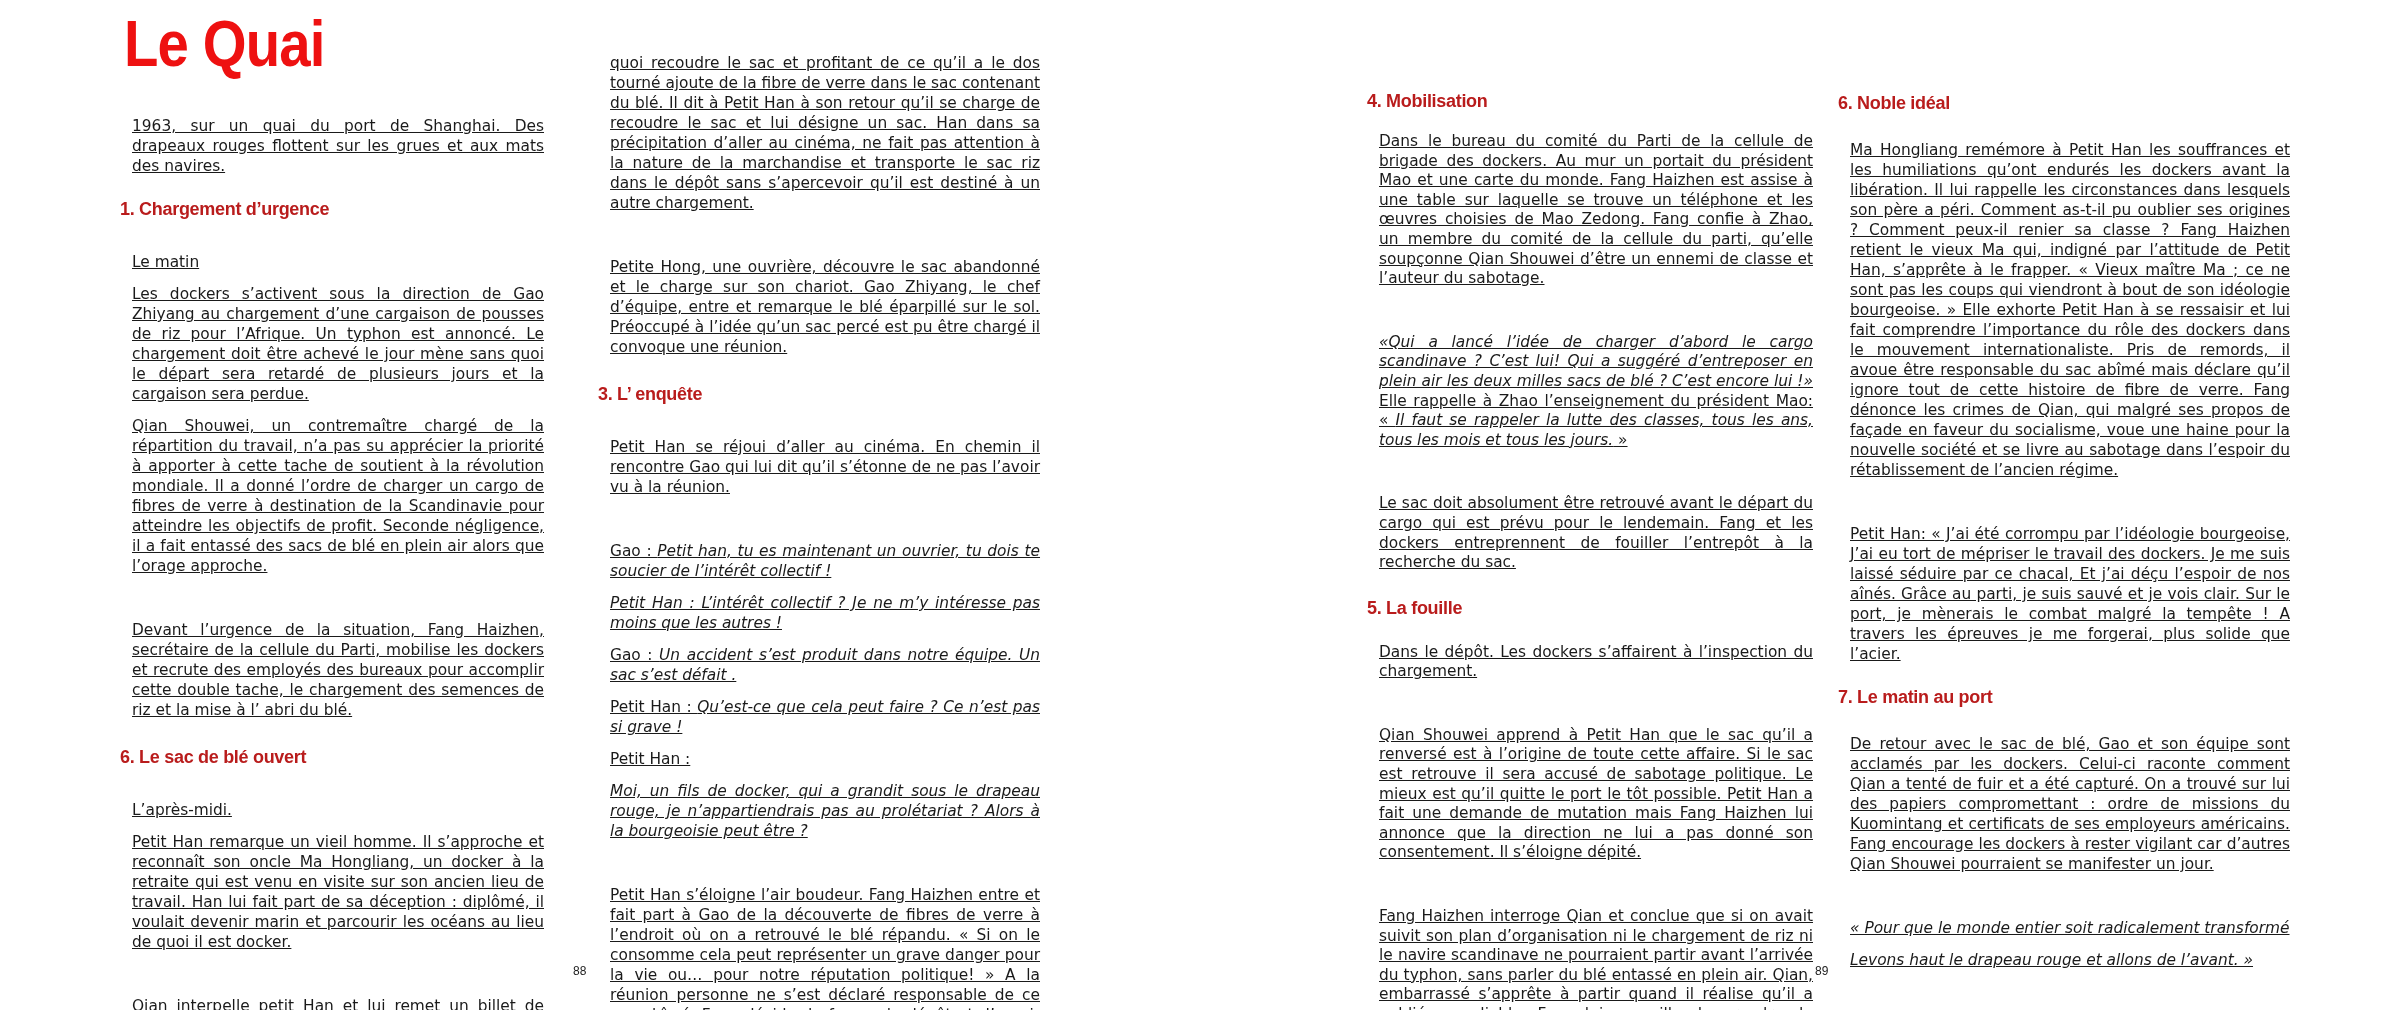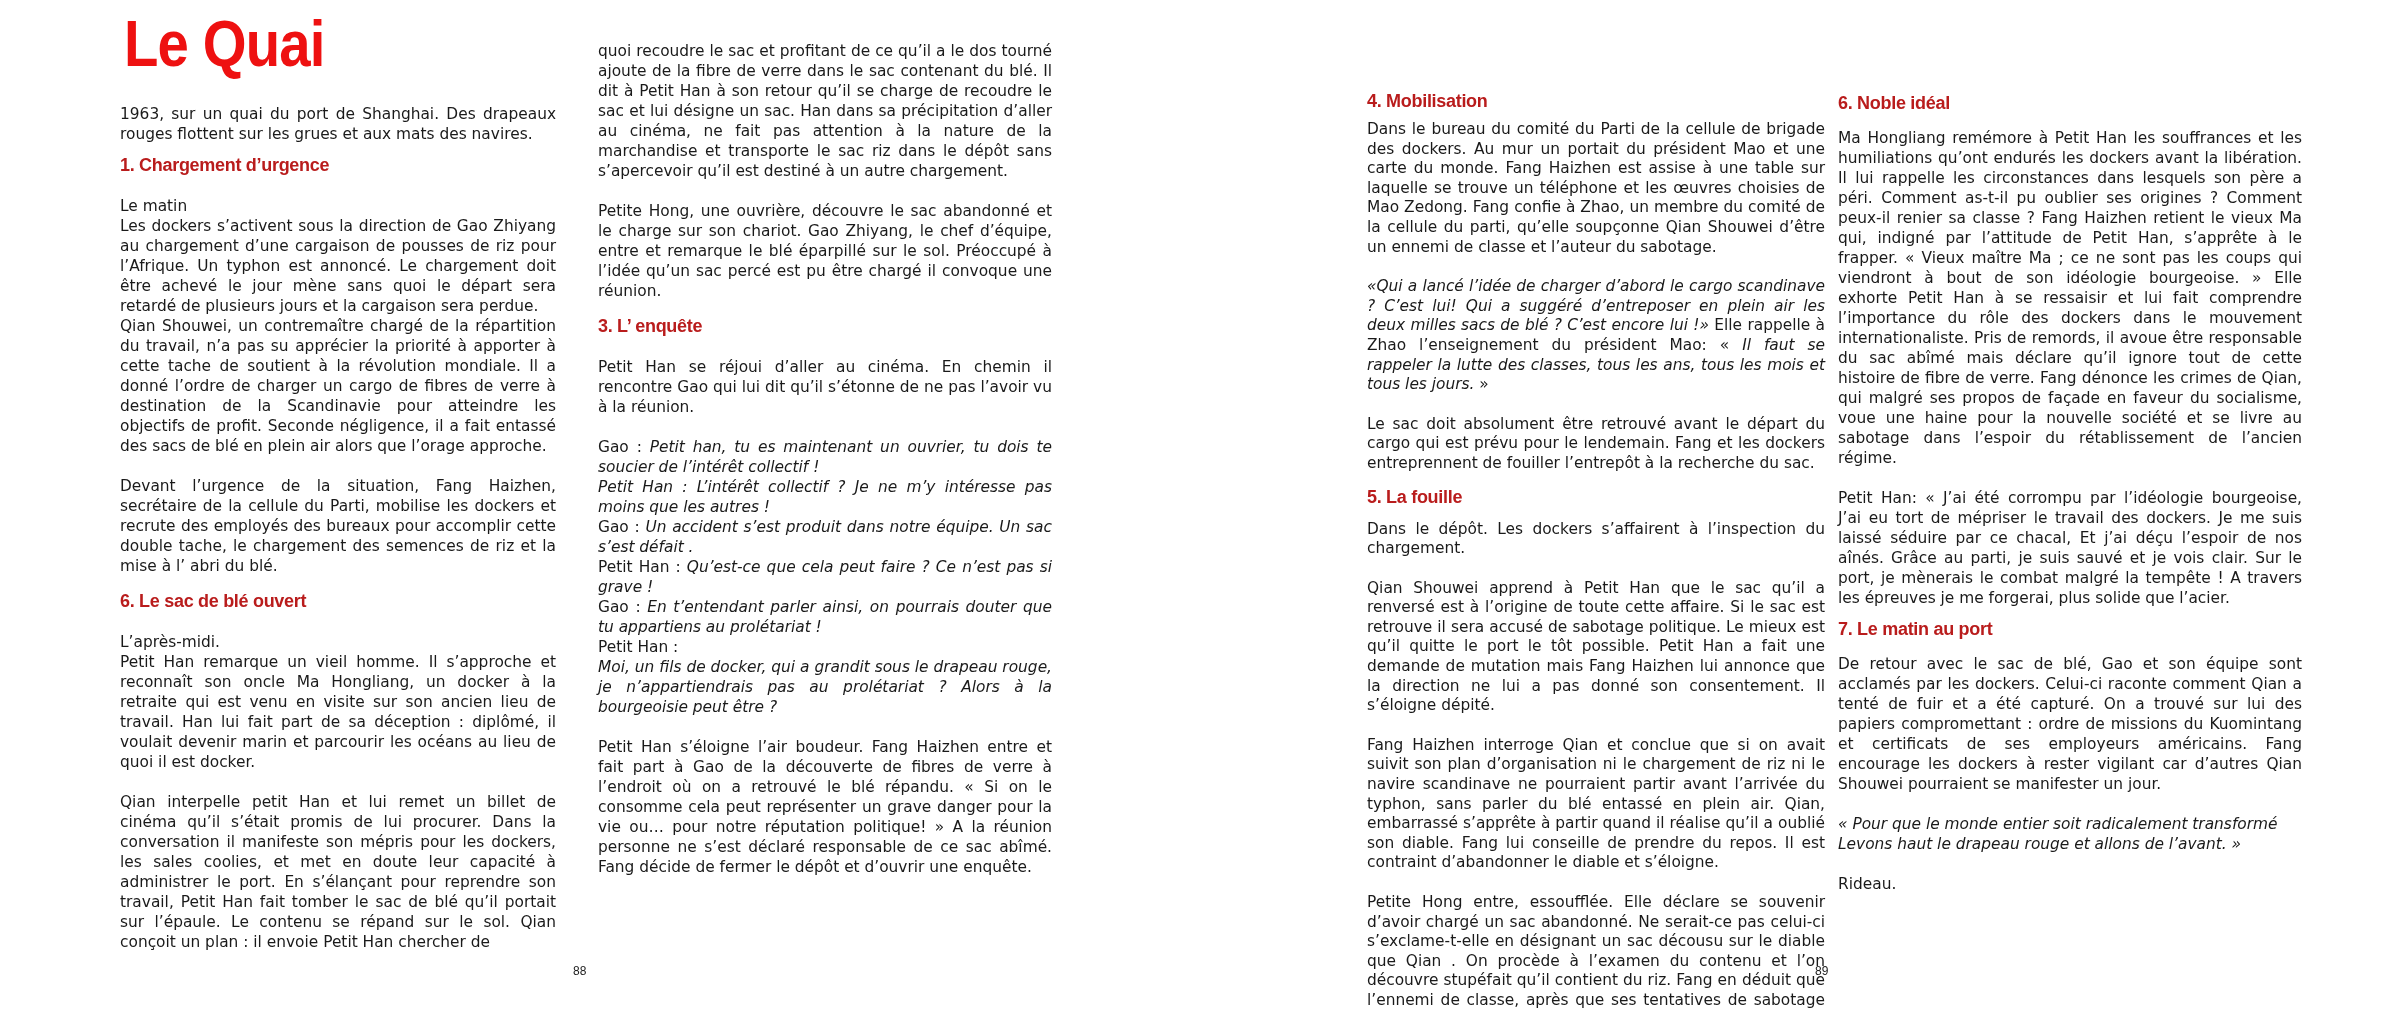--- a/index.html
+++ b/index.html
@@ -3,21 +3,21 @@
 <meta charset="utf-8">
 <style>
   html, body { margin: 0; padding: 0; background: #ffffff; }
   body { width: 2400px; height: 1010px; position: relative; overflow: hidden;
          font-family: "DejaVu Sans", sans-serif; color: #1a1a1a; }
   .page-title { position: absolute; left: 124px; top: 6px; margin: 0;
          font-family: "Liberation Sans", sans-serif; font-weight: bold;
          font-size: 64px; line-height: 76px; color: #ee1111; letter-spacing: -1px;
          transform: scaleX(0.88); transform-origin: left top; }
   .col { position: absolute; font-size: 15.4px; line-height: 20px; text-align: justify; }
-  .col p { margin: 0; }
+  .col p { margin: 12px; text-decoration: underline; }
   .col .gap { height: 20px; }
   .col h2 { margin: 0; font-family: "Liberation Sans", sans-serif; font-weight: bold;
          font-size: 18px; line-height: 22px; letter-spacing: -0.3px; color: #b91c1c; }
   .col em { font-style: italic; }
   #col1 { left: 120px; top: 104px; width: 436px; }
   #col2 { left: 598px; top: 41px; width: 454px; }
   #col3 { left: 1367px; top: 90px; width: 458px; }
   #col4 { left: 1838px; top: 80px; width: 464px; }
   .tight p { line-height: 19.6px; }
   .folio { position: absolute; top: 964px; font-family: "Liberation Sans", sans-serif;
@@ -56,21 +56,20 @@
   <div style="height:14px"></div>
   <h2>3. L’ enquête</h2>
   <div class="gap"></div>
   <p>Petit Han se réjoui d’aller au cinéma. En chemin il rencontre Gao qui lui dit qu’il s’étonne de ne pas l’avoir vu à la réunion.</p>
   <div class="gap"></div>
   <div>
     <p><span>Gao : </span><em>Petit han, tu es maintenant un ouvrier, tu dois te soucier de l’intérêt collectif !</em></p>
     <p><span></span><em>Petit Han : L’intérêt collectif ? Je ne m’y intéresse pas moins que les autres !</em></p>
     <p><span>Gao : </span><em>Un accident s’est produit dans notre équipe. Un sac s’est défait .</em></p>
     <p><span>Petit Han : </span><em>Qu’est-ce que cela peut faire ? Ce n’est pas si grave !</em></p>
-    <p><span>Gao : </span><em>En t’entendant parler ainsi, on pourrais douter que tu appartiens au prolétariat !</em></p>
     <p><span>Petit Han :</span><em></em></p>
     <p><span></span><em>Moi, un fils de docker, qui a grandit sous le drapeau rouge, je n’appartiendrais pas au prolétariat ? Alors à la bourgeoisie peut être ?</em></p>
   </div>
   <div class="gap"></div>
   <p>Petit Han s’éloigne l’air boudeur. Fang Haizhen entre et fait part à Gao de la découverte de fibres de verre à l’endroit où on a retrouvé le blé répandu. « Si on le consomme cela peut représenter un grave danger pour la vie ou… pour notre réputation politique! » A la réunion personne ne s’est déclaré responsable de ce sac abîmé. Fang décide de fermer le dépôt et d’ouvrir une enquête.</p>
 </div>
 
 <div id="col3" class="col tight">
   <h2>4. Mobilisation</h2>
   <div style="height:8px"></div>

